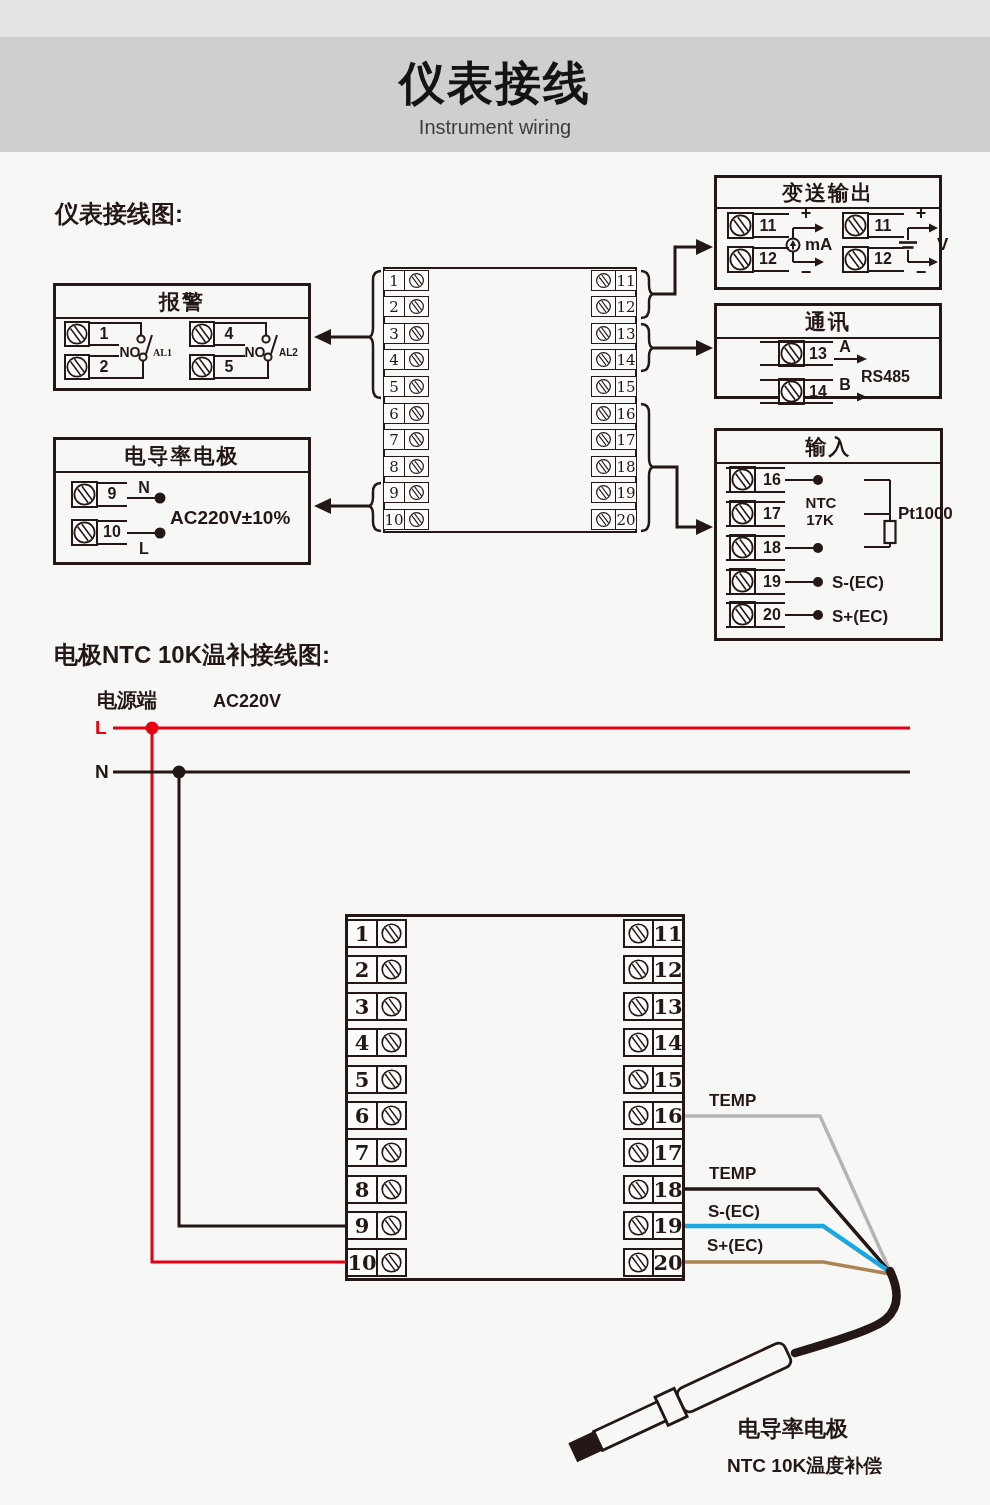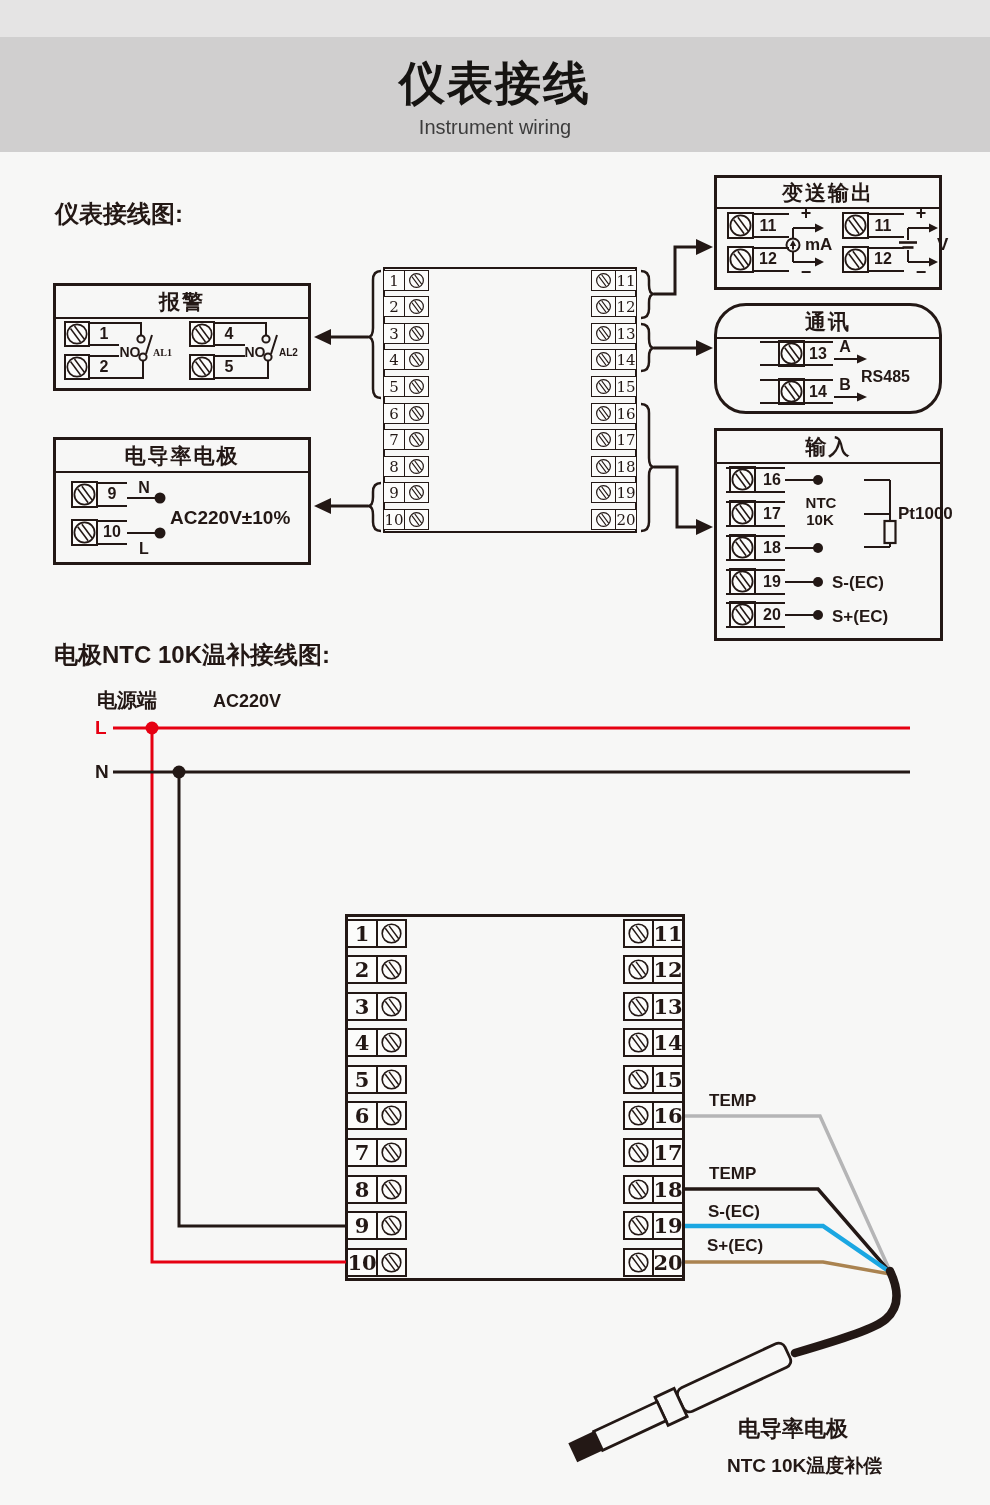--- a/index.html
+++ b/index.html
@@ -84,39 +84,39 @@
   <div class="lbl c txt" style="left:768px;top:259px;font-size:16px;">12</div>
   <div class="lbl c txt" style="left:806px;top:213px;font-size:18px;">+</div>
   <div class="lbl c txt" style="left:806px;top:272px;font-size:18px;">−</div>
   <div class="lbl s txt" style="left:805px;top:245px;font-size:17px;">mA</div>
   <div class="lbl c txt" style="left:883px;top:226px;font-size:16px;">11</div>
   <div class="lbl c txt" style="left:883px;top:259px;font-size:16px;">12</div>
   <div class="lbl c txt" style="left:921px;top:213px;font-size:18px;">+</div>
   <div class="lbl c txt" style="left:921px;top:272px;font-size:18px;">−</div>
   <div class="lbl s txt" style="left:937px;top:245px;font-size:17px;">V</div>
 
-  <div class="box" style="left:714px;top:303px;width:228px;height:111px;border-radius:32px;">
+  <div class="box" style="left:714px;top:303px;width:228px;height:96px;">
     <div class="bt">通讯</div>
   </div>
   <div class="lbl c txt" style="left:818px;top:354px;font-size:16px;">13</div>
   <div class="lbl c txt" style="left:818px;top:392px;font-size:16px;">14</div>
   <div class="lbl c txt" style="left:845px;top:347px;font-size:16px;">A</div>
   <div class="lbl c txt" style="left:845px;top:385px;font-size:16px;">B</div>
   <div class="lbl s txt" style="left:861px;top:377px;font-size:16px;">RS485</div>
 
   <div class="box" style="left:714px;top:428px;width:229px;height:213px;">
     <div class="bt">输入</div>
   </div>
   <div class="lbl c txt" style="left:772px;top:480px;font-size:16px;">16</div>
   <div class="lbl c txt" style="left:772px;top:514px;font-size:16px;">17</div>
   <div class="lbl c txt" style="left:772px;top:548px;font-size:16px;">18</div>
   <div class="lbl c txt" style="left:772px;top:582px;font-size:16px;">19</div>
   <div class="lbl c txt" style="left:772px;top:615px;font-size:16px;">20</div>
   <div class="lbl c txt" style="left:821px;top:502px;font-size:15px;">NTC</div>
-  <div class="lbl c txt" style="left:820px;top:519px;font-size:15px;">10K</div>
+  <div class="lbl c txt" style="left:820px;top:519px;font-size:15px;">17K</div>
   <div class="lbl s txt" style="left:898px;top:514px;font-size:17px;">Pt1000</div>
   <div class="lbl s txt" style="left:832px;top:583px;font-size:17px;">S-(EC)</div>
   <div class="lbl s txt" style="left:832px;top:617px;font-size:17px;">S+(EC)</div>
 
   <div class="block block-upper">
     <div class="unit ln" style="left:-2px;top:1px;">
         <span class="num">1</span>
         <span class="scr">
           <svg viewBox="0 0 24 24">
             <use href="#screw-sym"></use>

